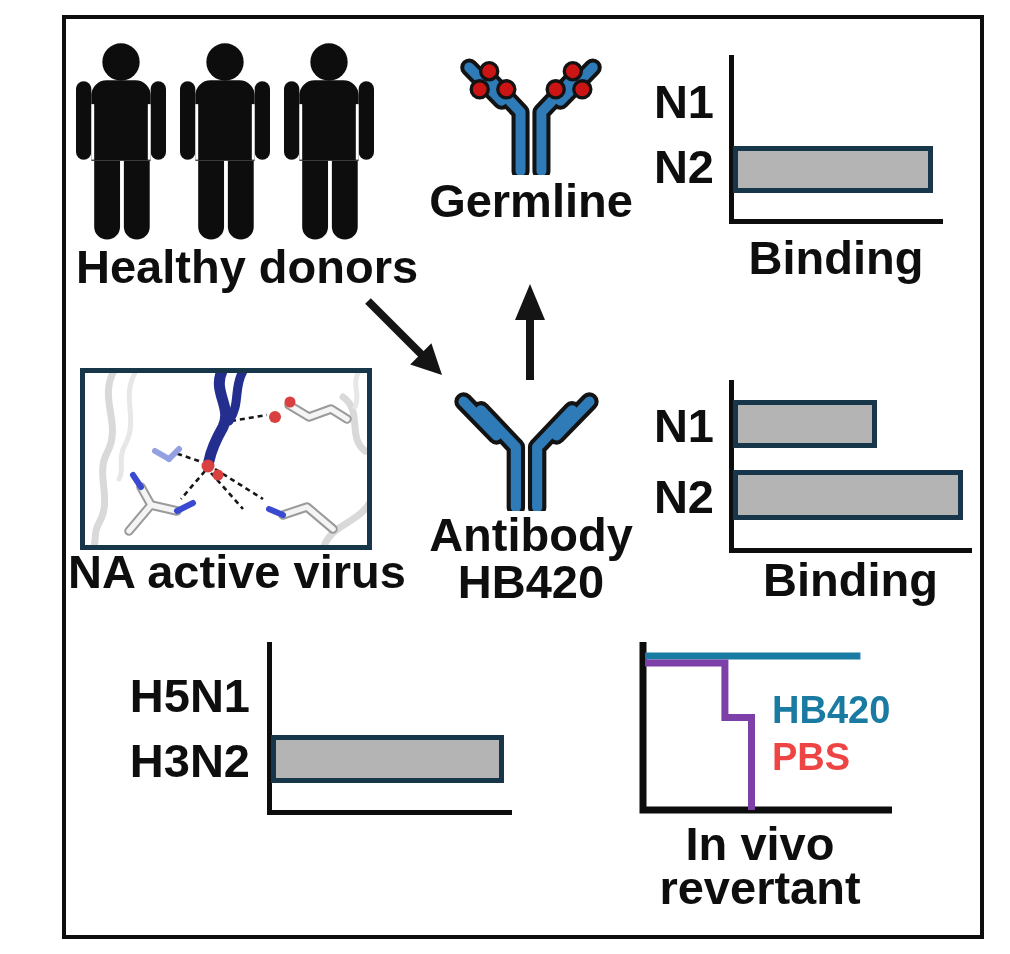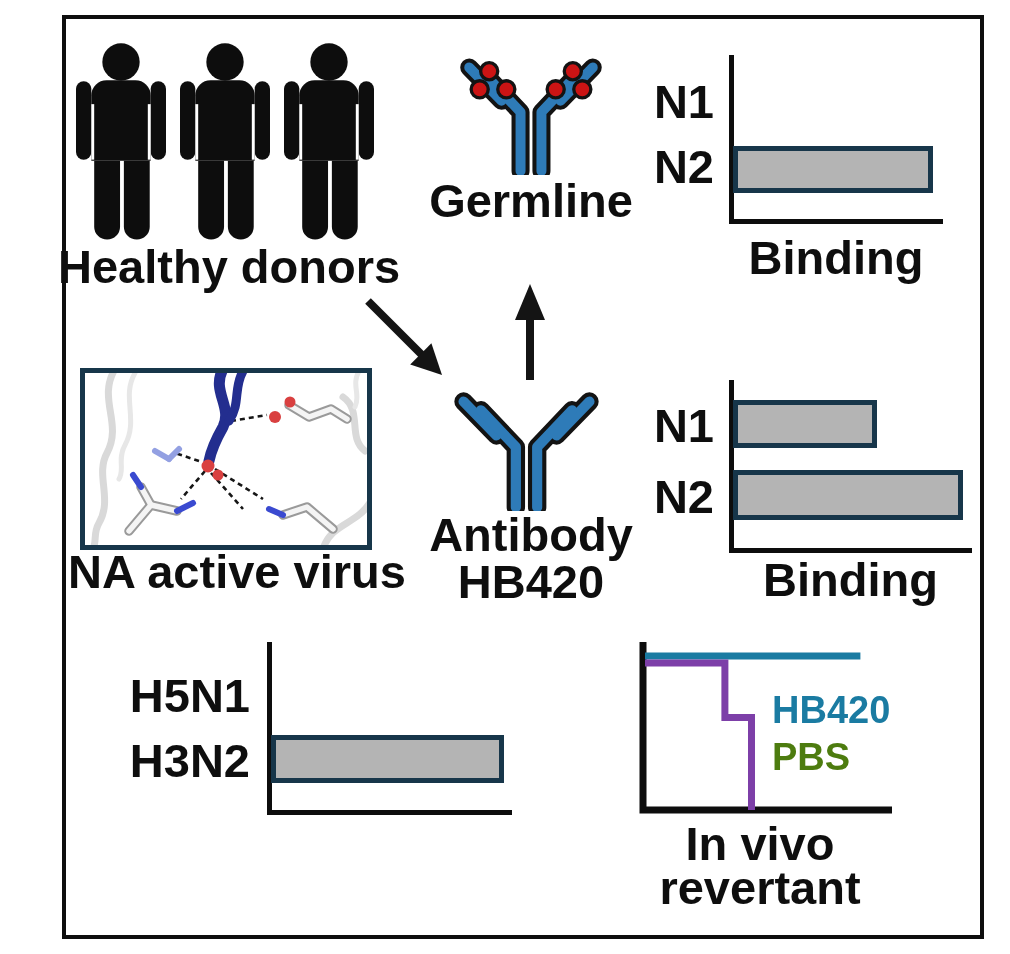--- a/index.html
+++ b/index.html
@@ -67,21 +67,21 @@
       <circle cx="47" cy="20" r="19.5"></circle>
       <path d="M32,39 h30 a16,16 0 0 1 16,16 v68 h-62 v-68 a16,16 0 0 1 16,-16 z"></path>
       <rect x="0" y="40" width="16" height="82" rx="8"></rect>
       <rect x="78" y="40" width="16" height="82" rx="8"></rect>
       <path d="M19,123 h27 v69 a13.5,13.5 0 0 1 -27,0 z"></path>
       <path d="M50,123 h27 v69 a13.5,13.5 0 0 1 -27,0 z"></path>
     </g>
     <line x1="17.5" y1="64" x2="17.5" y2="122" stroke="#ffffff" stroke-width="3"></line>
     <line x1="76.5" y1="64" x2="76.5" y2="122" stroke="#ffffff" stroke-width="3"></line>
   </svg>
-  <div class="lbl" style="left:58px;top:247px;width:320px;">Healthy donors</div>
+  <div class="lbl" style="left:76px;top:247px;width:320px;">Healthy donors</div>
 
   <svg class="abs" style="left:455px;top:53px;" width="152" height="122" viewBox="0 0 160 128">
     <g fill="none" stroke="#131313" stroke-width="19" stroke-linecap="round" stroke-linejoin="round">
       <path d="M49,50 L15,15"></path>
         <path d="M111,50 L145,15"></path>
       <path d="M69,124 L69,62 L33,24"></path>
         <path d="M91,124 L91,62 L127,24"></path>
     </g>
     <g fill="none" stroke="#2e7bb8" stroke-width="10.5" stroke-linecap="round" stroke-linejoin="round">
       <path d="M49,50 L15,15"></path>
@@ -200,15 +200,15 @@
   <div class="lbl cat" style="left:128px;top:676px;width:122px;">H5N1</div>
   <div class="lbl cat" style="left:128px;top:741px;width:122px;">H3N2</div>
   <div class="bar" style="left: 271px; top: 735px; height: 48px; width: 233px;"></div>
 
   <svg class="abs" style="left:630px;top:636px;" width="266" height="182" viewBox="0 0 266 182">
     <polyline points="13,6 13,174 262,174" fill="none" stroke="#0d0d0d" stroke-width="7"></polyline>
   <polyline points="15.0,20.0 230.4,20.0" fill="none" stroke="#1a7ba2" stroke-width="7"></polyline>
       <polyline points="15.0,26.9 94.9,26.9 94.9,81.6 121.5,81.6 121.5,174.0" fill="none" stroke="#7d3fa8" stroke-width="7"></polyline>
     </svg>
   <div class="legend" style="left: 772px; top: 690px; color: rgb(26, 123, 162);">HB420</div>
-  <div class="legend" style="left: 772px; top: 737px; color: #4d7c0f;">PBS</div>
+  <div class="legend" style="left: 772px; top: 737px; color: #ef4444;">PBS</div>
   <div class="lbl two" style="left:610px;top:822px;width:300px;line-height:44px;"><span>In vivo</span><br><span>revertant</span></div>
 </div>
 
 </body></html>

